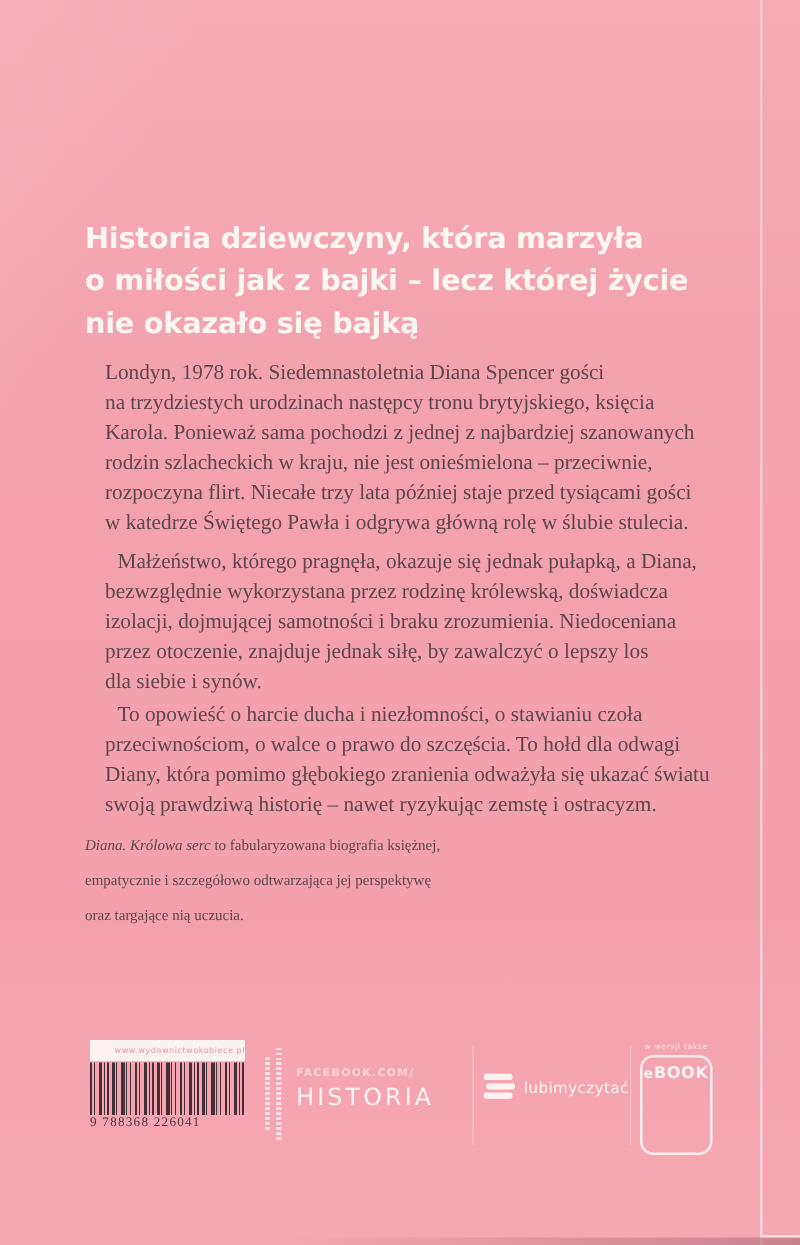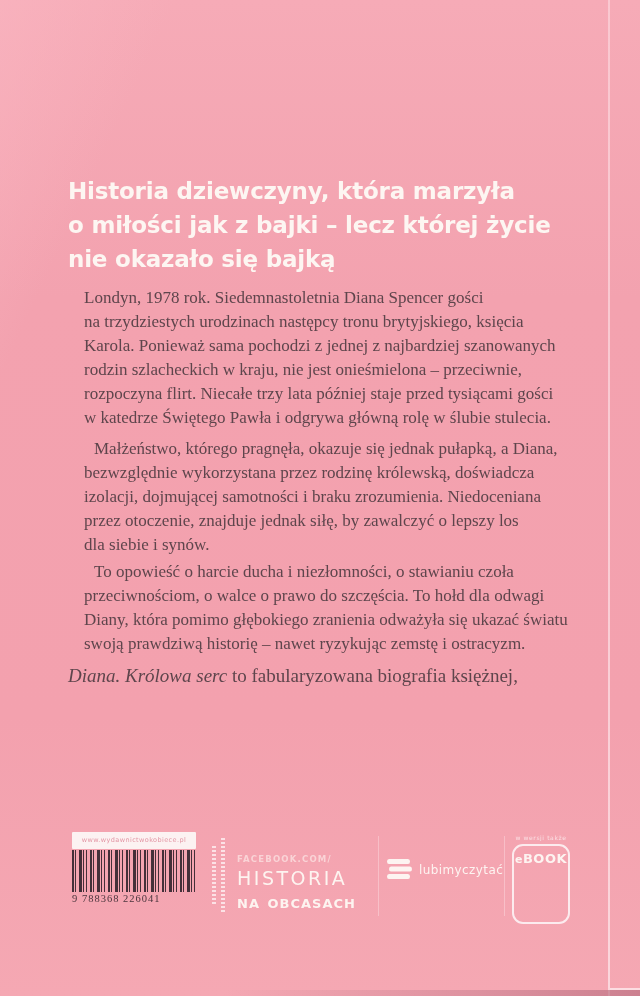--- a/index.html
+++ b/index.html
@@ -44,33 +44,33 @@
     white-space:pre-line;
   }
   .para.indent{text-indent:10px;}
   #para1{top:286px;}
   #para2{top:437px;}
   #para3{top:560px;}
 
   .closing{
     position:absolute;left:68px;top:662px;width:560px;
     font-family:"Liberation Serif", serif;
-    font-size:19px;line-height:28px;
+    font-size:12px;line-height:28px;
     color:#5e454c;
   }
   .closing .book-title{font-style:italic;}
   .closing .closing-rest{white-space:pre-line;}
 
   
   .footer{position:absolute;left:0;top:826px;width:640px;height:110px;}
 
   .barcode-group{position:absolute;left:72px;top:6px;width:126px;}
   .barcode-label{
     width:124px;height:17px;background:#fcf2f2;border-radius:1px;
-    font-size:6.5px;line-height:17px;text-align:center;
+    font-size:6.5px;line-height:17px;text-align:right;
     color:#e395a4;letter-spacing:.4px;overflow:hidden;
   }
   .barcode-bars{
     width:124px;height:42px;margin-top:1px;
     background:repeating-linear-gradient(90deg,
       #453039 0 2px, transparent 2px 3px,
       #453039 3px 4px, transparent 4px 7px,
       #453039 7px 10px, transparent 10px 11px,
       #453039 11px 12px, transparent 12px 14px,
       #453039 14px 15px, transparent 15px 18px);
@@ -154,40 +154,40 @@
   <div class="para indent" id="para3">To opowieść o harcie ducha i niezłomności, o stawianiu czoła
 przeciwnościom, o walce o prawo do szczęścia. To hołd dla odwagi
 Diany, która pomimo głębokiego zranienia odważyła się ukazać światu
 swoją prawdziwą historię – nawet ryzykując zemstę i ostracyzm.</div>
   <div class="para indent" id="para2">Małżeństwo, którego pragnęła, okazuje się jednak pułapką, a Diana,
 bezwzględnie wykorzystana przez rodzinę królewską, doświadcza
 izolacji, dojmującej samotności i braku zrozumienia. Niedoceniana
 przez otoczenie, znajduje jednak siłę, by zawalczyć o lepszy los
 dla siebie i synów.</div>
 
-  <div class="closing"><span class="book-title">Diana. Królowa serc</span><span> to fabularyzowana biografia księżnej,</span>
+  <div class="closing"><span class="book-title">Diana. Królowa serc</span><span> to fabularyzowana biografia księżnej,</span><div class="closing-rest">empatycznie i szczegółowo odtwarzająca jej perspektywę
+oraz targające nią uczucia.</div>
   </div>
 
   <div class="footer">
 
     <div class="barcode-group">
       <div class="barcode-label">www.wydawnictwokobiece.pl</div>
       <div class="barcode-bars"></div>
       <div class="barcode-number">9 788368 226041</div>
     </div>
 
     <div class="vertical-micro">
       <div class="strip s1"></div>
       <div class="strip s2"></div>
     </div>
 
     <div class="facebook-plate">
       <div class="facebook-prefix">FACEBOOK.COM/</div>
       <div class="facebook-brand1">HISTORIA</div>
-      <div class="facebook-brand2">Na Obcasach</div>
     </div>
 
     <div class="footer-divider d1"></div>
     <div class="footer-divider d2"></div>
 
     <div class="lubimyczytac">
       <svg class="books-icon" viewBox="0 0 26 24" xmlns="http://www.w3.org/2000/svg">
         <g fill="#fdf4f1">
           <path d="M3 1 L22 1 Q24 1 24 3.5 Q24 6 22 6 L3 6 Q1 6 1 3.5 Q1 1 3 1 Z"></path>
           <path d="M5 8.5 L24 8.5 Q26 8.5 26 11 Q26 13.5 24 13.5 L5 13.5 Q3 13.5 3 11 Q3 8.5 5 8.5 Z"></path>

